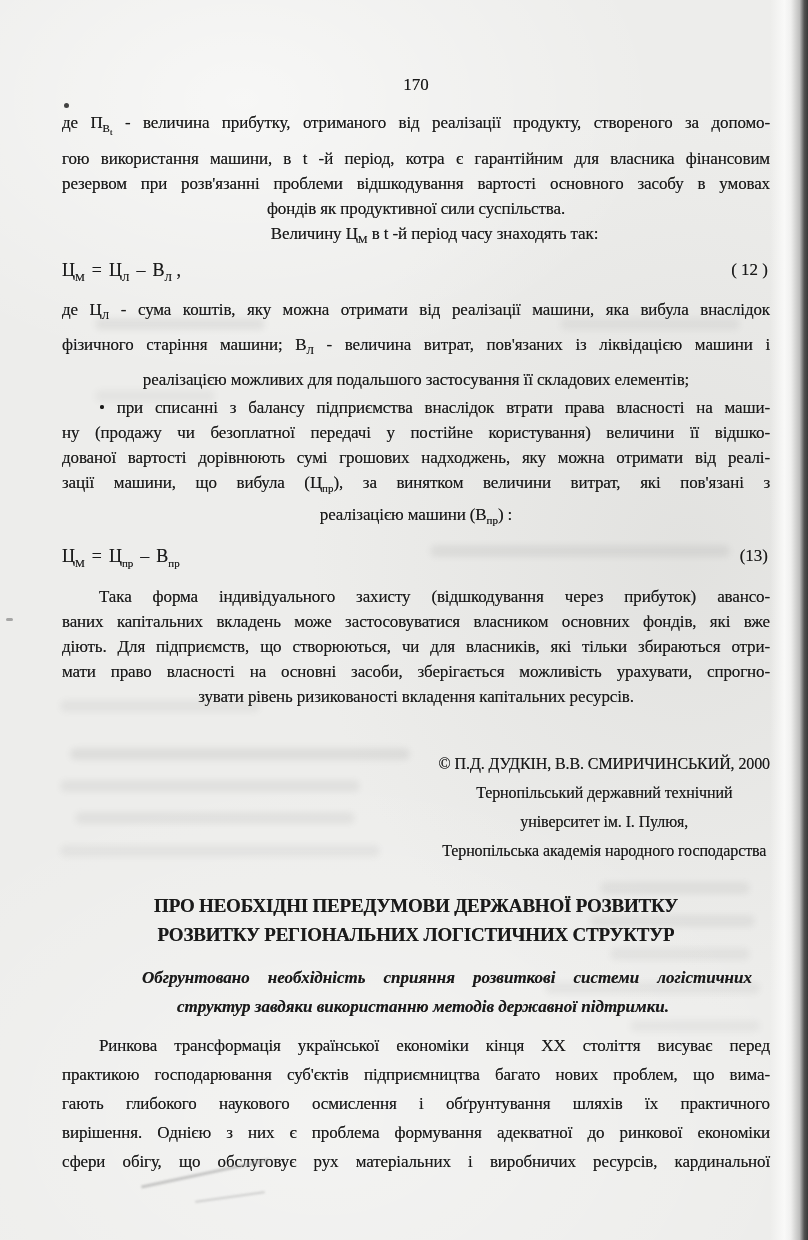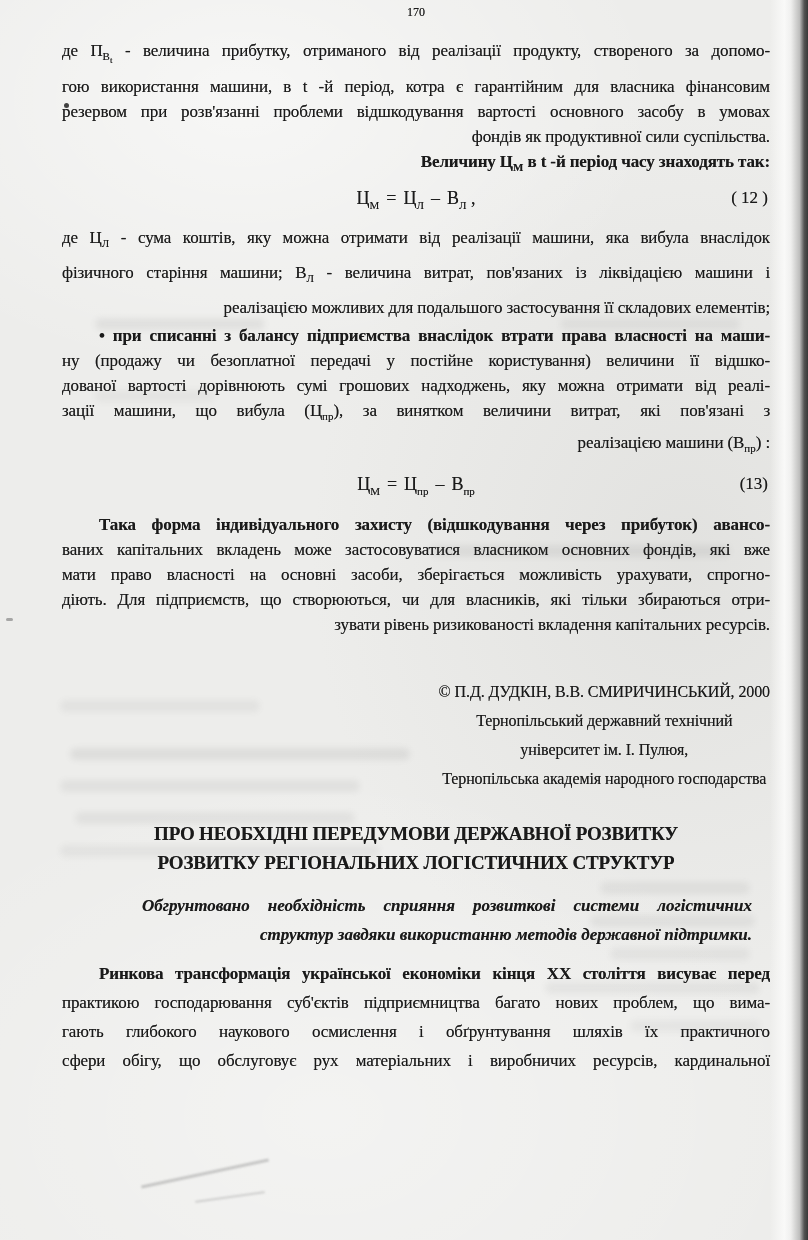--- a/index.html
+++ b/index.html
@@ -11,31 +11,31 @@
     background-image:
       radial-gradient(ellipse 600px 400px at 30% 8%, rgba(255,255,255,.55), rgba(255,255,255,0) 70%),
       radial-gradient(ellipse 500px 600px at 85% 45%, rgba(205,205,202,.35), rgba(205,205,202,0) 75%),
       radial-gradient(ellipse 700px 500px at 40% 90%, rgba(255,255,255,.35), rgba(255,255,255,0) 70%);
   }
   .edge-right{
     position:absolute;top:0;right:0;bottom:0;width:38px;
     background:linear-gradient(to right, rgba(255,255,255,0) 0%, #f9f9f8 38%, #efefee 55%, #bdbdbc 78%, #545453 90%, #383837 100%);
   }
   .content{position:absolute;left:62px;top:0;width:708px;}
-  .pagenum{text-align:center;font-size:12px;line-height:25px;}
+  .pagenum{padding-top:72px;text-align:center;font-size:17px;line-height:25px;}
   .line{font-size:17px;line-height:25px;letter-spacing:-0.12px;}
   .jl{text-align:justify;text-align-last:justify;}
-  .ll{text-align:right;}
-  .ind{text-indent:37px;font-weight:bold;}
+  .ll{text-align:center;}
+  .ind{text-indent:37px;}
   .lh30{line-height:30px;}
   .sym sub, sub.sb{font-size:11px;letter-spacing:0;}
   sub.sb2{font-size:9px;}
   .block{margin:0;}
   .p1{margin-top:13px;}
-  .formula{position:relative;text-align:center;font-size:18px;line-height:30px;margin:3px 0;}
+  .formula{position:relative;font-size:18px;line-height:30px;margin:3px 0;}
   .formula .f-op{margin:0 7px;}
   .formula .f-num{position:absolute;right:2px;top:0;font-size:17px;}
   .f13{margin:8px 0 6px 0;}
   .attribution{margin-top:40px;margin-left:auto;width:max-content;text-align:center;}
   .attribution .c-line{font-size:16px;line-height:29px;letter-spacing:-0.1px;}
   .title{margin-top:26px;text-align:center;font-weight:bold;font-size:19px;line-height:29px;letter-spacing:-0.2px;}
   .abstract{margin:14px 18px 0 32px;font-weight:bold;font-style:italic;font-size:17px;line-height:29px;}
   .abstract .a1{text-align:justify;text-align-last:justify;text-indent:48px;}
   .p6{margin-top:10px;}
   .p6 .line{line-height:29px;}
@@ -83,22 +83,22 @@
   </div>
 
   <div class="formula f13">
     <span><span class="sym"><span>Ц</span><sub class="sb">М</sub></span><span class="f-op">=</span><span class="sym"><span>Ц</span><sub class="sb">пр</sub></span><span class="f-op">–</span><span class="sym"><span>В</span><sub class="sb">пр</sub></span></span>
     <span class="f-num">(13)</span>
   </div>
 
   <div class="block">
     <div class="line jl ind">Така форма індивідуального захисту (відшкодування через прибуток) авансо-</div>
     <div class="line jl">ваних капітальних вкладень може застосовуватися власником основних фондів, які вже</div>
+    <div class="line jl">діють. Для підприємств, що створюються, чи для власників, які тільки збираються  отри-</div>
     <div class="line jl">мати право власності на основні засоби, зберігається можливість урахувати, спрогно-</div>
-    <div class="line jl">діють. Для підприємств, що створюються, чи для власників, які тільки збираються  отри-</div>
     <div class="line ll">зувати рівень ризикованості вкладення капітальних ресурсів.</div>
   </div>
 
   <div class="attribution">
     <div class="c-line">© П.Д. ДУДКІН, В.В. СМИРИЧИНСЬКИЙ, 2000</div>
     <div class="c-line">Тернопільський державний технічний</div>
     <div class="c-line">університет ім. І. Пулюя,</div>
     <div class="c-line">Тернопільська академія народного господарства</div>
   </div>
 
@@ -109,20 +109,21 @@
 
   <div class="abstract">
     <div class="a1">Обгрунтовано необхідність сприяння розвиткові системи логістичних</div>
     <div class="ll">структур завдяки використанню  методів державної підтримки.</div>
   </div>
 
   <div class="block p6">
     <div class="line jl ind">Ринкова трансформація української економіки кінця XX століття висуває перед</div>
     <div class="line jl">практикою господарювання суб'єктів підприємництва багато нових проблем, що вима-</div>
     <div class="line jl">гають глибокого наукового осмислення і обґрунтування шляхів їх практичного</div>
+    <div class="line jl">вирішення. Однією з них є проблема формування адекватної до ринкової економіки</div>
     <div class="line jl">сфери обігу, що обслуговує рух матеріальних і виробничих ресурсів, кардинальної</div>
   </div>
 
 </div>
 
 <div class="smear" style="left:95px;top:318px;width:170px;height:12px;opacity:.09;"></div>
 <div class="smear" style="left:560px;top:318px;width:180px;height:12px;opacity:.07;"></div>
 <div class="smear" style="left:95px;top:390px;width:120px;height:12px;opacity:.06;"></div>
 <div class="smear" style="left:430px;top:545px;width:300px;height:12px;opacity:.09;"></div>
 <div class="smear" style="left:60px;top:700px;width:200px;height:12px;opacity:.07;"></div>

